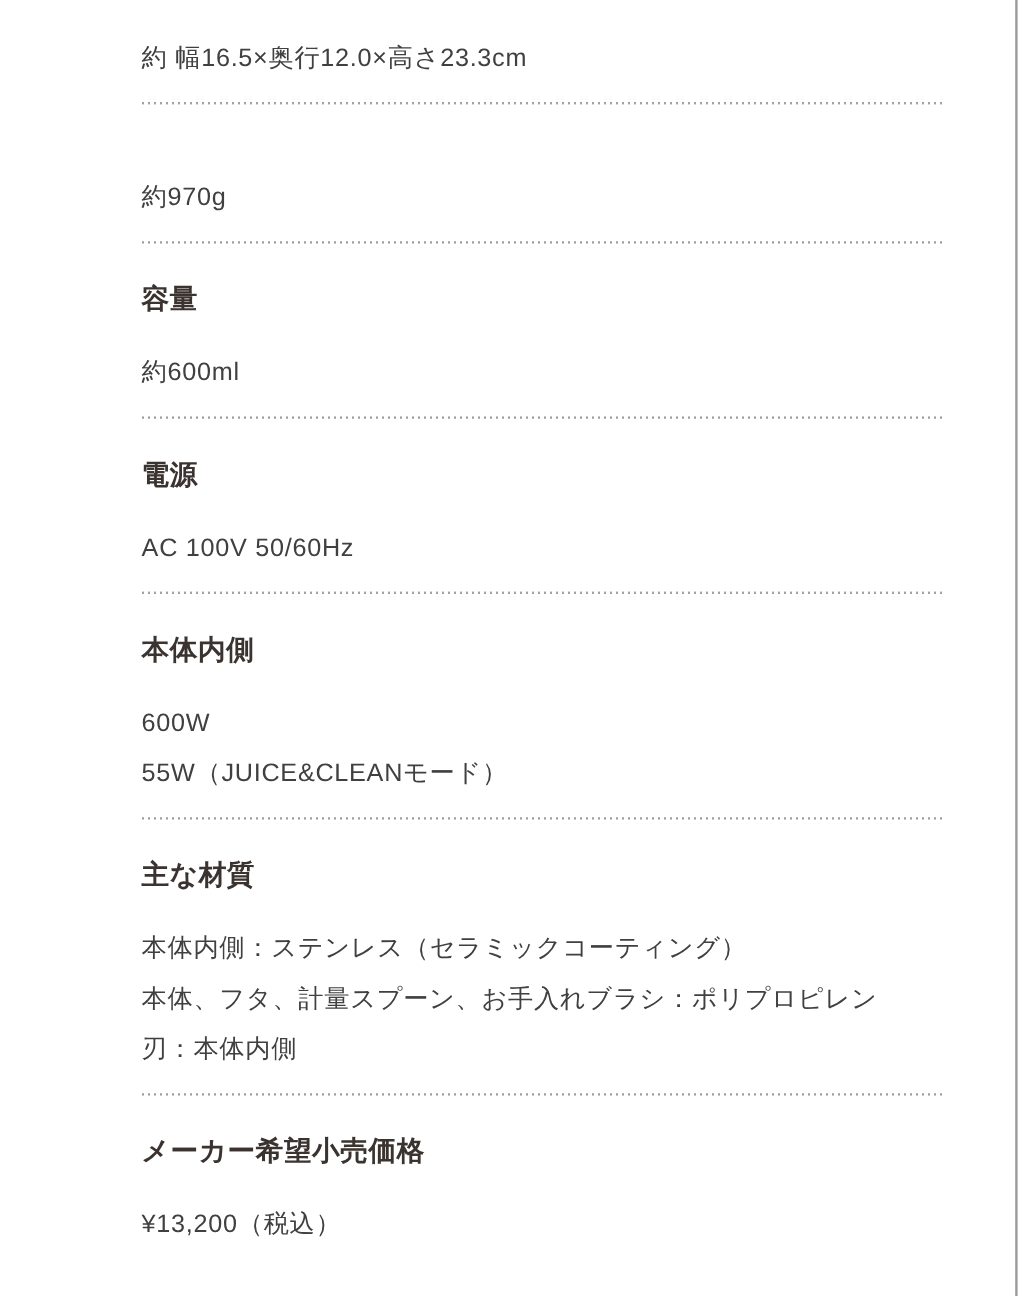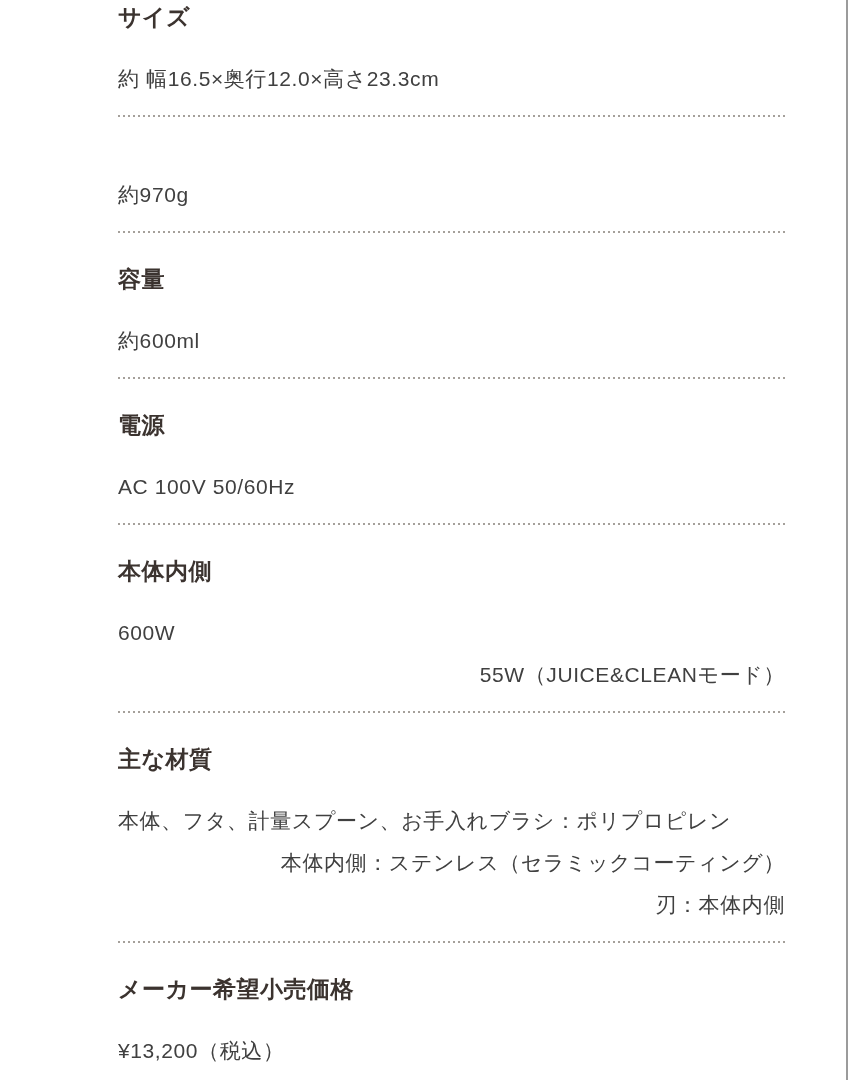--- a/index.html
+++ b/index.html
@@ -34,21 +34,20 @@
   }
   .spec-value {
     margin: 26px 0 0 0;
     font-size: 21px;
     line-height: 42px;
     letter-spacing: 0.6px;
     color: #404040;
   }
   .spec-value + .spec-value {
     margin-top: 0;
-    text-align: right;
   }
   .dotted-divider {
     height: 2px;
     background-image: repeating-linear-gradient(
       to right,
       #a5a09b 0px, #a5a09b 2px,
       transparent 2px, transparent 5px
     );
   }
   .scrollbar {
@@ -59,21 +58,20 @@
     height: 1080px;
     background: #9b9b9b;
   }
 </style>
 </head>
 <body>
 
 <div class="spec-list">
 
   <section class="spec-section first">
-    <h3 class="spec-label">サイズ</h3>
     <p class="spec-value">約 幅16.5×奥行12.0×高さ23.3cm</p>
   </section>
 
   <div class="dotted-divider"></div>
 
   <section class="spec-section">
     <p class="spec-value">約970g</p>
   </section>
 
   <div class="dotted-divider"></div>
@@ -95,22 +93,22 @@
   <section class="spec-section">
     <h3 class="spec-label">本体内側</h3>
     <p class="spec-value">600W</p>
     <p class="spec-value">55W（JUICE&amp;CLEANモード）</p>
   </section>
 
   <div class="dotted-divider"></div>
 
   <section class="spec-section">
     <h3 class="spec-label">主な材質</h3>
+    <p class="spec-value">本体内側：ステンレス（セラミックコーティング）</p>
     <p class="spec-value">本体、フタ、計量スプーン、お手入れブラシ：ポリプロピレン</p>
-    <p class="spec-value">本体内側：ステンレス（セラミックコーティング）</p>
     <p class="spec-value">刃：本体内側</p>
   </section>
 
   <div class="dotted-divider"></div>
 
   <section class="spec-section">
     <h3 class="spec-label">メーカー希望小売価格</h3>
     <p class="spec-value">¥13,200（税込）</p>
   </section>
 

